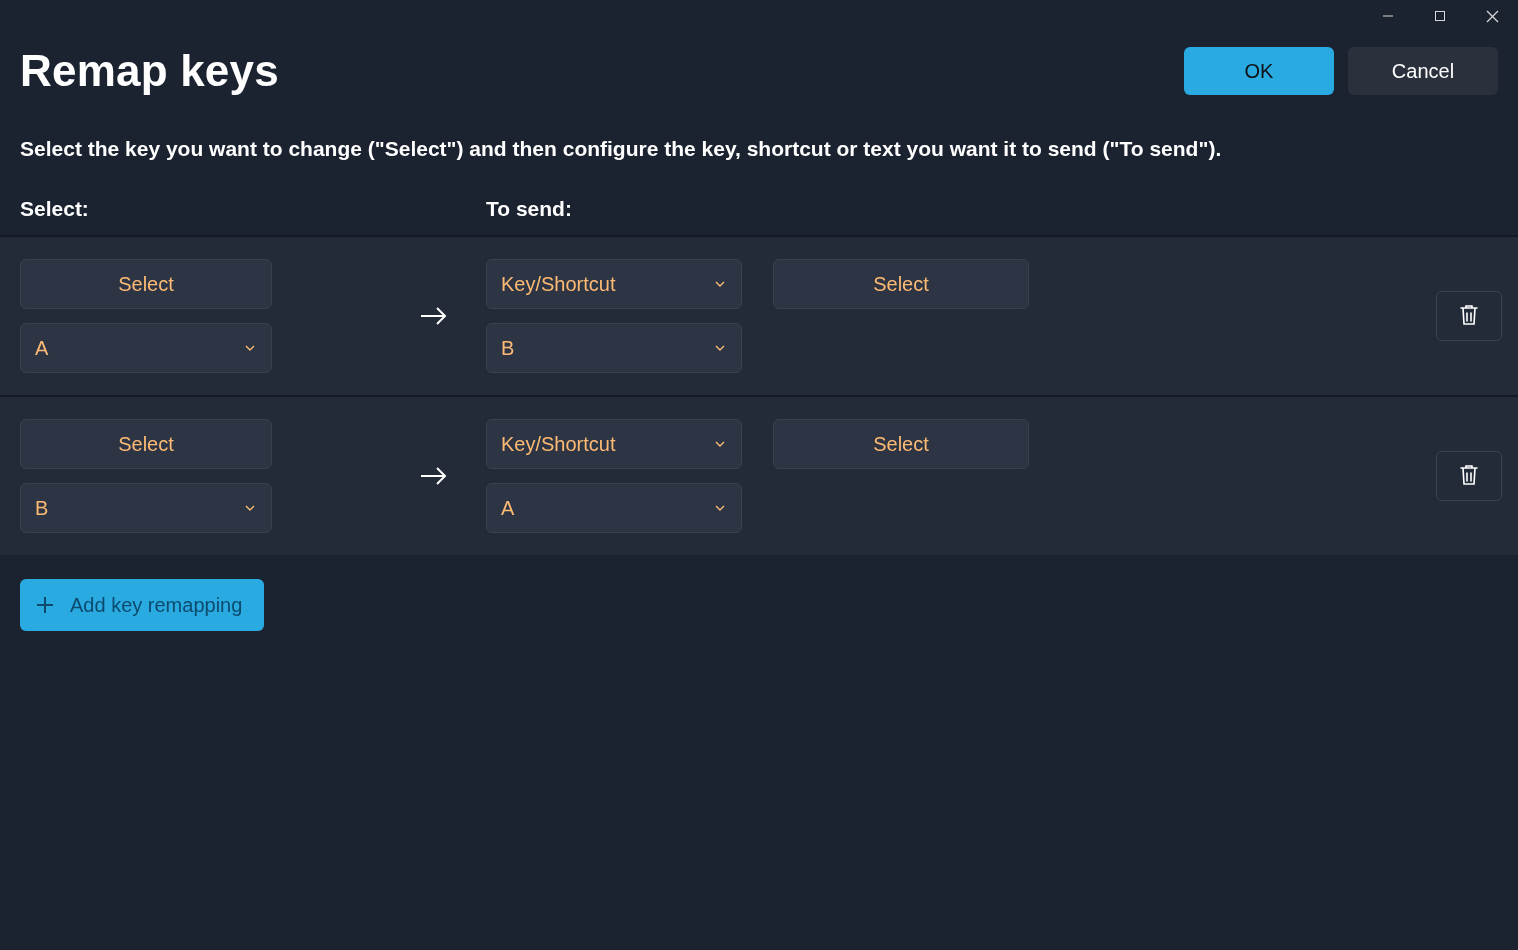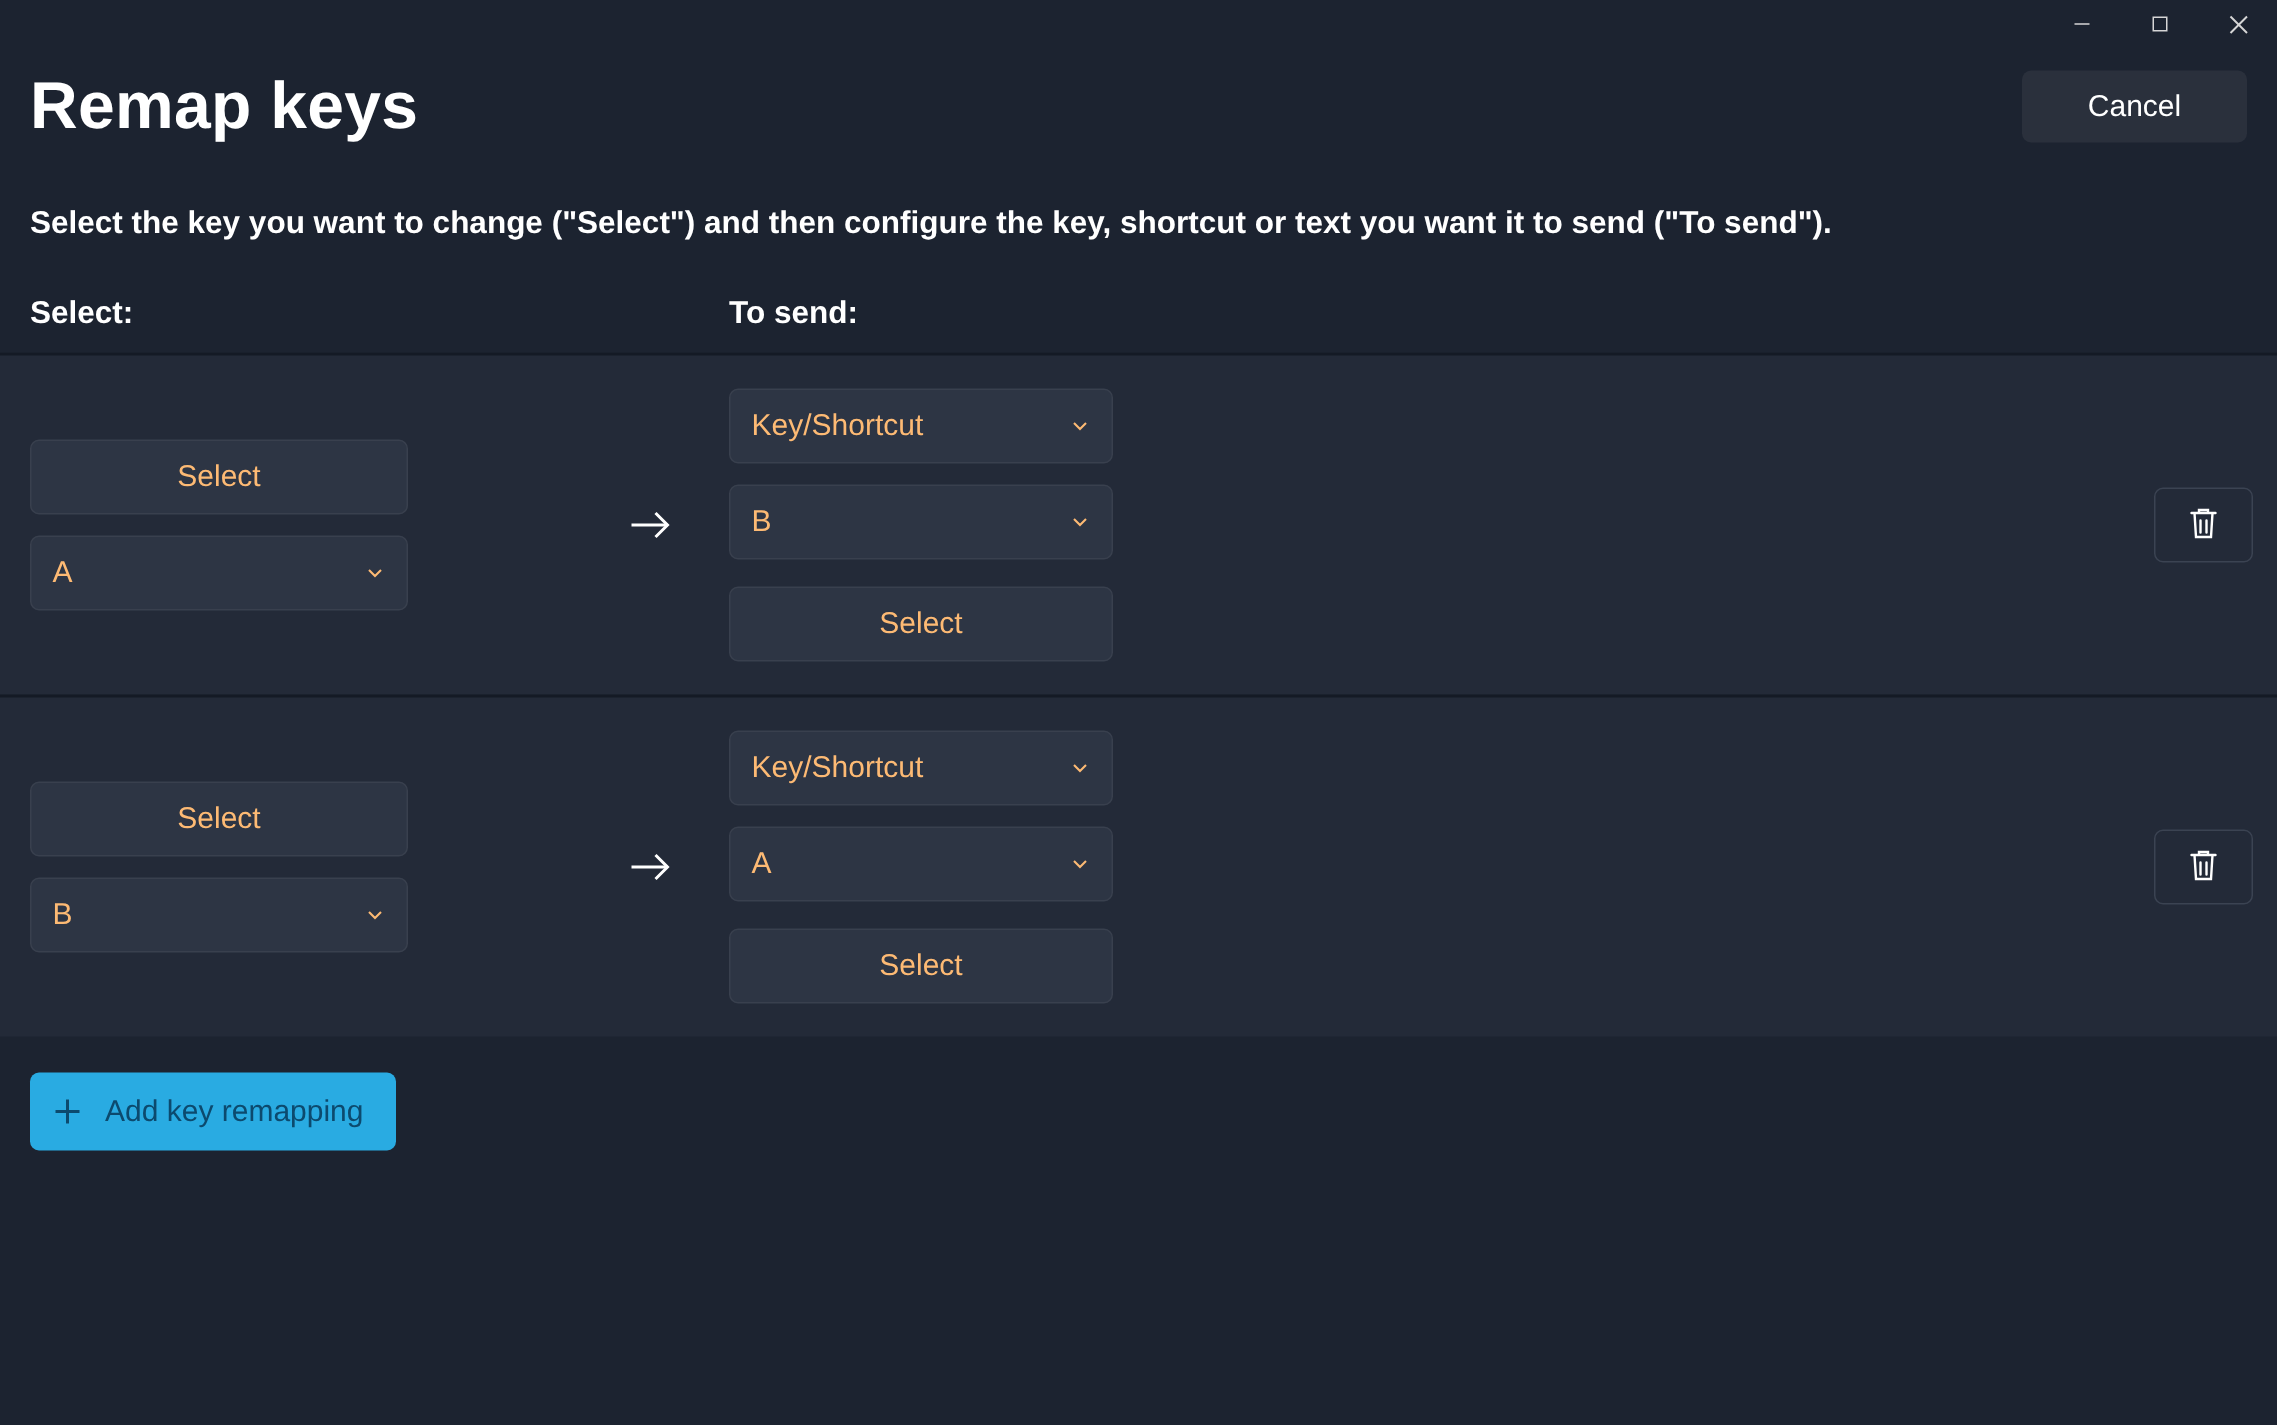--- a/index.html
+++ b/index.html
@@ -116,22 +116,21 @@
     gap: 14px;
   }
   .arrow-col {
     width: 106px;
     display:flex;
     align-items:center;
     justify-content:center;
   }
   .send-col {
     display: flex;
-    gap: 18px;
-    flex-direction: column;
+    gap: 31px;
   }
   .send-stack {
     width: 256px;
     display: flex;
     flex-direction: column;
     gap: 14px;
   }
   .delete-col {
     margin-left: auto;
   }
@@ -222,20 +221,21 @@
           <line x1="1" y1="1" x2="12" y2="12" stroke="currentColor" stroke-width="1.3"></line>
           <line x1="12" y1="1" x2="1" y2="12" stroke="currentColor" stroke-width="1.3"></line>
         </svg>
     </div>
   </div>
 </div>
 
 <div class="header-row">
   <div class="page-title">Remap keys</div>
   <div class="action-buttons">
+    <button class="btn btn-primary">OK</button>
     <button class="btn btn-secondary">Cancel</button>
   </div>
 </div>
 
 <div class="description-block">
   <div class="desc-bold">Select the key you want to change ("Select") and then configure the key, shortcut or text you want it to send ("To send").</div>
 </div>
 
 <div class="column-headers">
   <div class="col-select-hdr">Select:</div>

